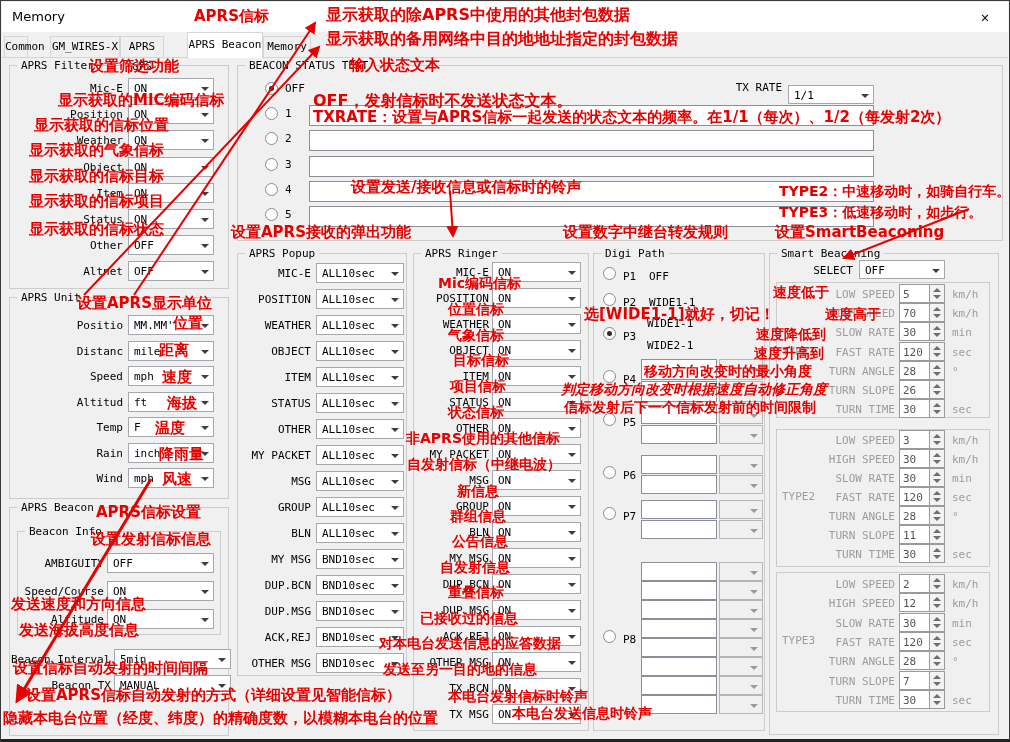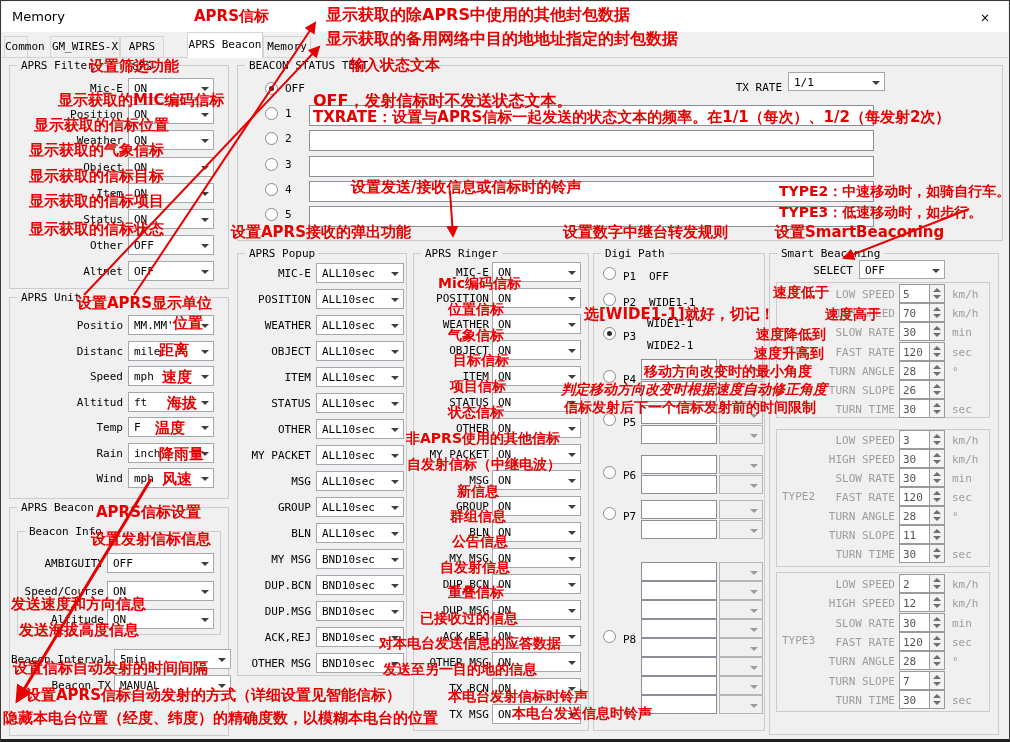--- a/index.html
+++ b/index.html
@@ -220,21 +220,21 @@
     <span class="lbl" style="left:20px;width:90px;text-align:right">Beacon TX</span>
     <span class="cmb" style="left:113px;width:117px">
         <span class="v">MANUAL</span>
         <i class="da"></i>
       </span>
   </div>
 
   <div class="grp" style="left:236px;top:64px;width:766px;height:176px"></div>
   <span class="grp-label" style="left:244px;top:58px">BEACON STATUS TEXT</span>
   <span class="lbl" style="left:715px;top:80px;width:66px;text-align:right">TX RATE</span>
-  <span class="cmb" style="left:787px;top:71px;width:97px;height:19px">
+  <span class="cmb" style="left:787px;top:84px;width:86px;height:19px">
       <span class="v">1/1</span>
       <i class="da"></i>
     </span>
 
   <div>
 
   <div class="row st-row selected" style="top: 80px;">
         <span class="radio"></span>
         <span class="lbl">OFF</span>
       </div>

